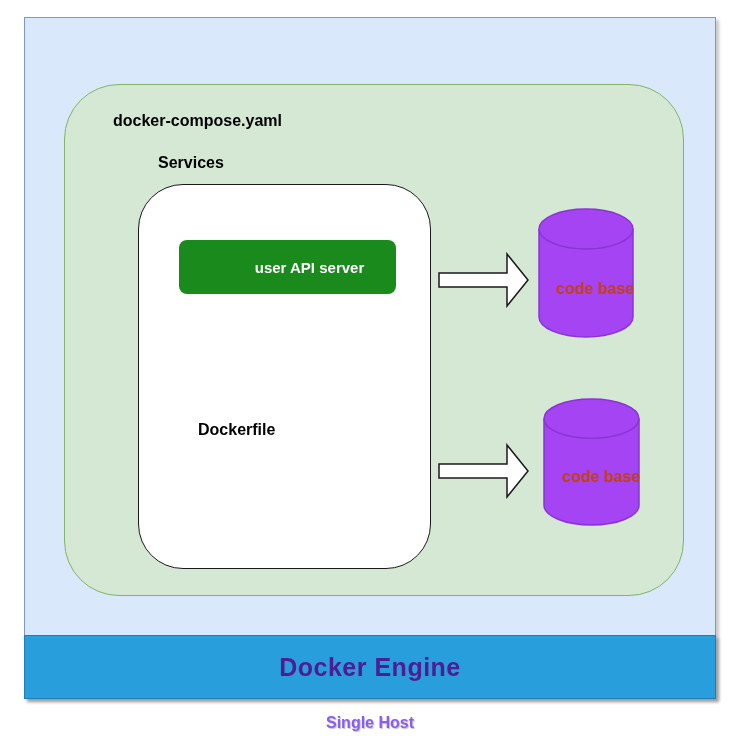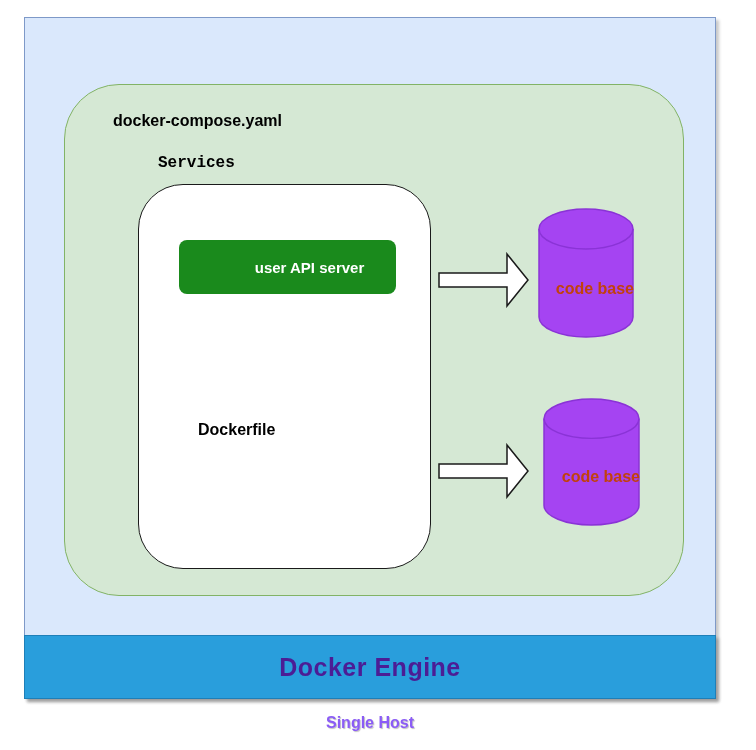--- a/index.html
+++ b/index.html
@@ -23,21 +23,21 @@
   .services-box{
     position:absolute;left:137px;top:183px;width:293px;height:385px;
     background:#fff;border:1.5px solid var(--line-dark,#1A1A1A);
     border-radius:45px;box-sizing:border-box;
   }
   .label{
     position:absolute;color:#000;font-weight:bold;font-size:16px;line-height:20px;
     white-space:nowrap;
   }
   .compose-label{left:112px;top:110px;}
-  .services-label{left:157px;top:152px;font-family:Liberation Mono, monospace;}
+  .services-label{left:157px;top:152px;}
   .dockerfile-label{left:197px;top:399px;}
   .service-btn{
     position:absolute;left:178px;width:217px;height:54px;
     background:var(--service-green,#1A8A1C);
     border-radius:8px;color:#fff;font-weight:bold;font-size:15px;
     display:flex;align-items:center;justify-content:center;box-sizing:border-box;
   }
   .service-btn.btn-1{top:239px;padding-left:44px;}
   .service-btn.btn-2{top:432px;height:53px;}
   .arrow{position:absolute;width:92px;height:56px;}

